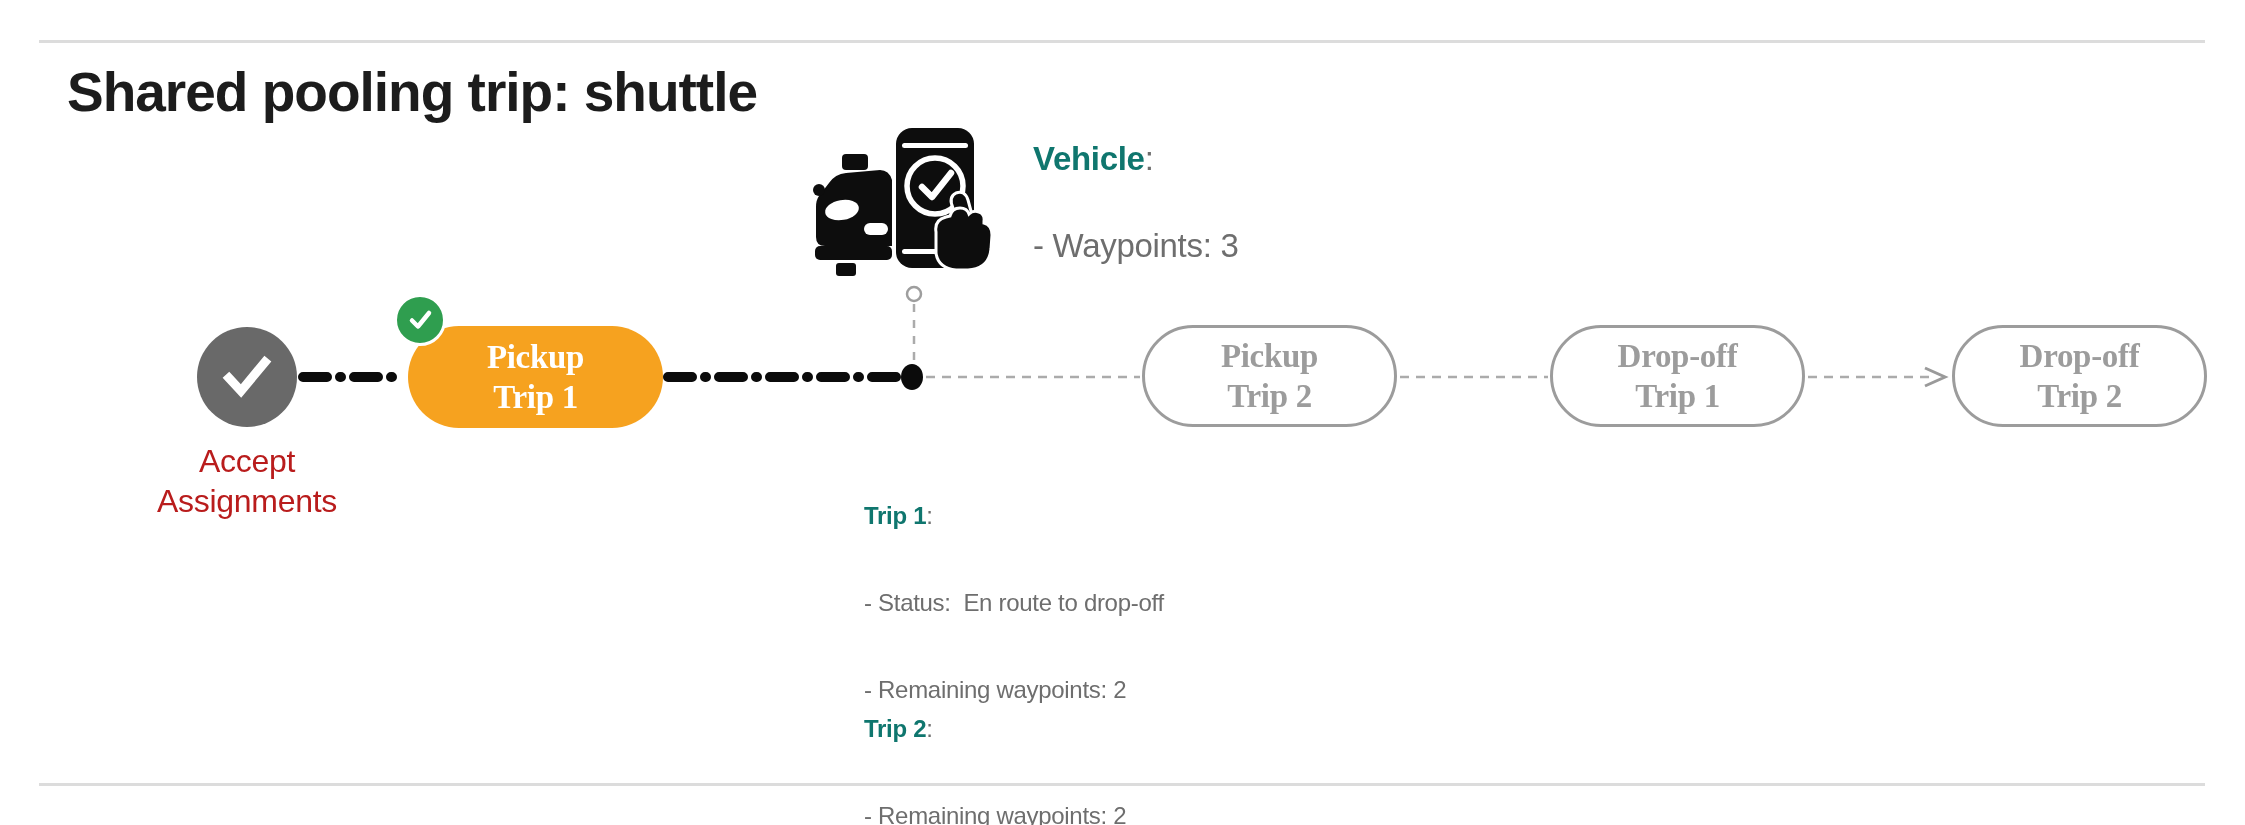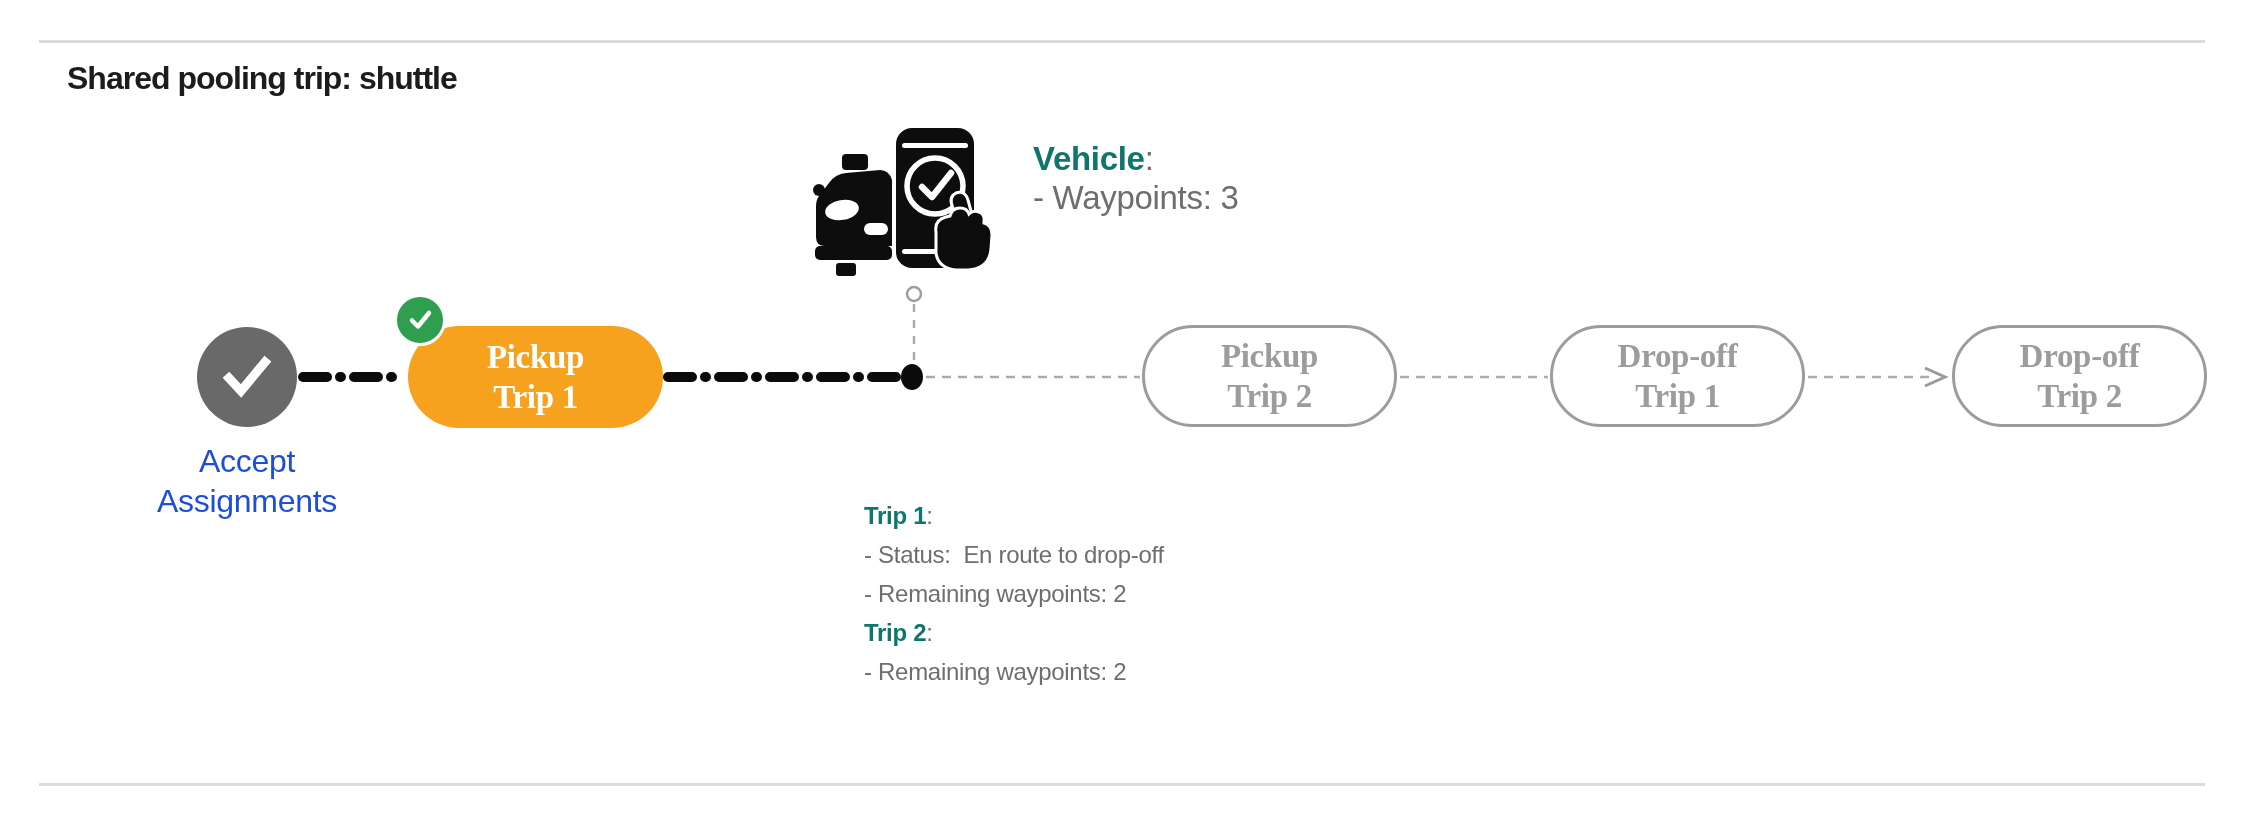--- a/index.html
+++ b/index.html
@@ -4,21 +4,21 @@
 <style>
   html,body{margin:0;padding:0;background:#ffffff;}
   .canvas{
     position:relative;width:2245px;height:825px;background:#ffffff;
     font-family:"Liberation Sans",sans-serif;overflow:hidden;
   }
   .rule{position:absolute;height:3px;background:#dcdcdc;}
   .rule.top{left:39px;top:40px;width:2166px;}
   .rule.bottom{left:39px;top:783px;width:2166px;}
   .title{
-    position:absolute;left:67px;top:60px;font-size:32px;font-weight:700;
+    position:absolute;left:67px;top:60px;font-size:55px;font-weight:700;
     color:#1c1c1c;letter-spacing:-1px;white-space:nowrap;
   }
   .diagram-svg{position:absolute;left:0;top:0;z-index:1;}
   .pill{
     position:absolute;width:255px;height:102px;border-radius:52px;z-index:2;
     display:flex;flex-direction:column;align-items:center;justify-content:center;
     font-weight:700;font-size:33px;line-height:40px;letter-spacing:-0.3px;
     box-sizing:border-box;text-align:center;font-family:Liberation Serif, serif;
   }
   .pill.active{background:#f6a21f;color:#ffffff;}
@@ -31,32 +31,32 @@
     position:absolute;left:197px;top:327px;width:100px;height:100px;z-index:2;
     border-radius:50%;background:#696969;display:flex;align-items:center;justify-content:center;
   }
   .badge{
     position:absolute;left:394px;top:294px;width:46px;height:46px;z-index:3;
     border-radius:50%;background:#2f9e4f;border:3px solid #ffffff;
     display:flex;align-items:center;justify-content:center;
   }
   .node-label{
     position:absolute;left:97px;top:441px;width:300px;z-index:2;text-align:center;
-    font-size:32px;line-height:40px;color:#1d4ed8;letter-spacing:-0.3px;
+    font-size:32px;line-height:40px;color:#b91c1c;letter-spacing:-0.3px;
   }
   .vehicle-info{
     position:absolute;left:1033px;top:139px;z-index:2;
     font-size:33px;line-height:39px;color:#6e6e6e;letter-spacing:-0.3px;
   }
   .trip-info{
     position:absolute;left:864px;top:496px;z-index:2;
     font-size:24px;line-height:39px;color:#6e6e6e;letter-spacing:-0.3px;
   }
   .head{font-weight:700;color:#0f766e;}
-  .pre{white-space:pre-wrap;}
+  .pre{white-space:pre-wrap;margin-top:48px;}
 </style>
 </head>
 <body>
 
 <div class="canvas">
 
   <div class="rule top"></div>
   <div class="rule bottom"></div>
 
   <div class="title">Shared pooling trip: shuttle</div>

